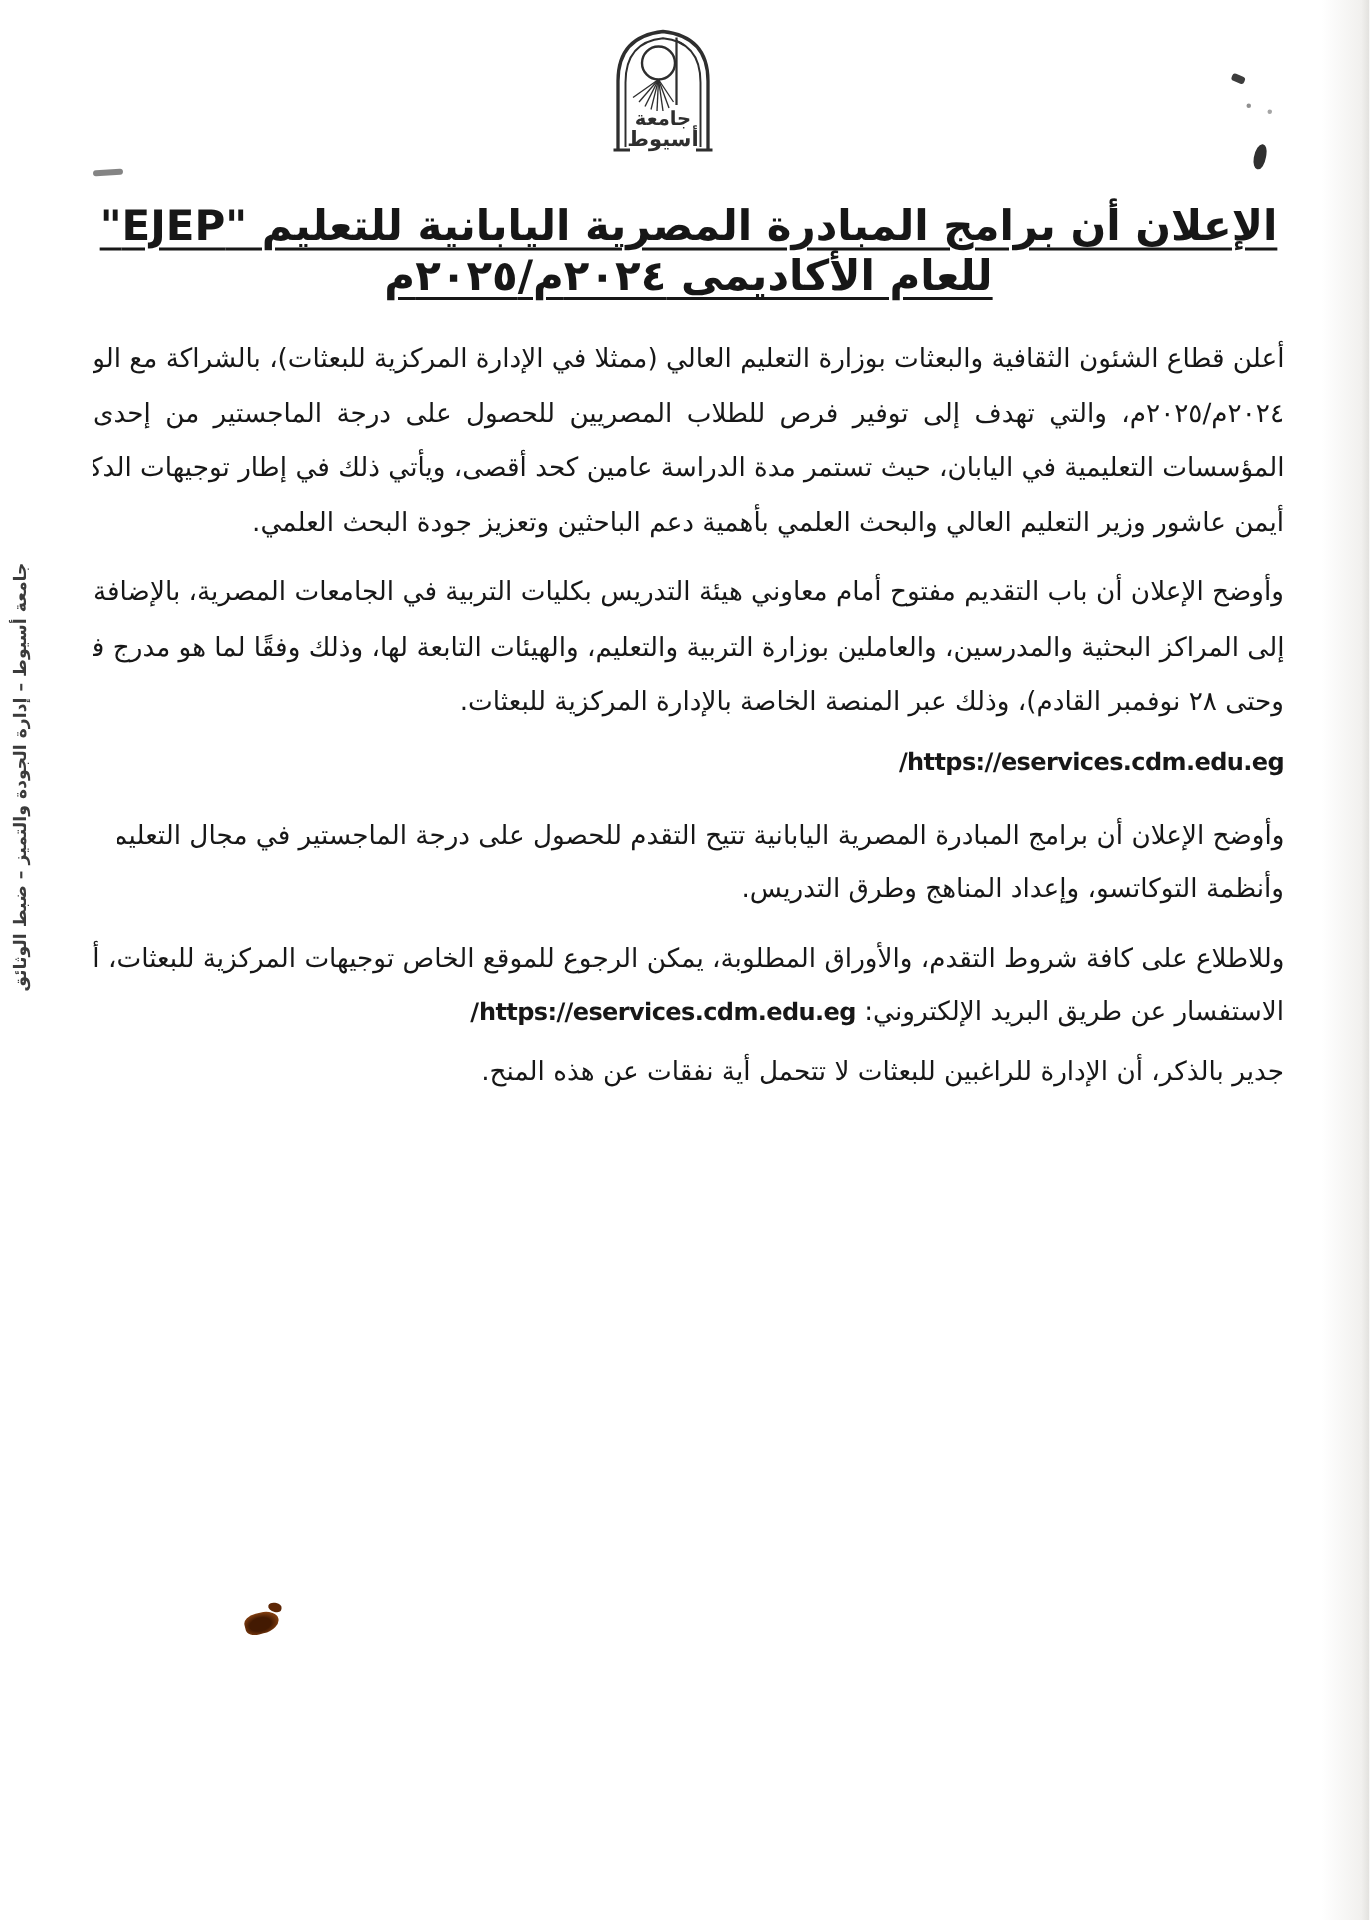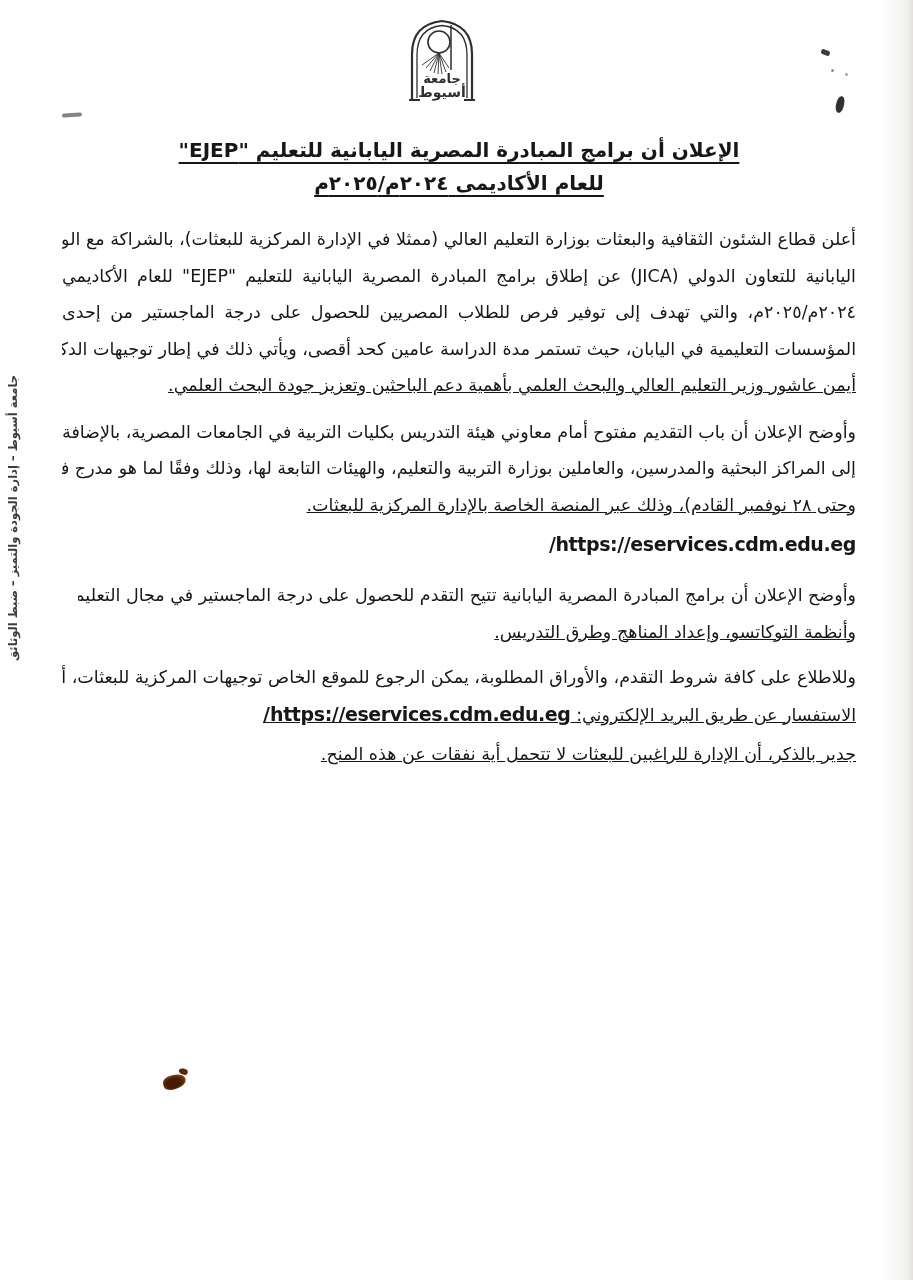--- a/index.html
+++ b/index.html
@@ -17,40 +17,40 @@
   .logo-wrap{position:absolute;top:16px;left:404px;width:76px;height:88px;}
   
   .sidebar-vert{
     position:absolute;top:509px;left:-131px;width:292px;height:18px;
     transform:rotate(-90deg);transform-origin:center;
     font-size:11.5px;font-weight:bold;color:#3b3b3b;
     text-align:center;direction:rtl;white-space:nowrap;
   }
   
   .textcol{position:absolute;top:0;left:62px;right:57px;}
-  .title{margin-top:134px;text-align:center;font-weight:bold;font-size:20px;line-height:33px;}
+  .title{margin-top:134px;text-align:center;font-weight:bold;font-size:28px;line-height:33px;}
   .title .u{
     text-decoration:underline;
     text-decoration-thickness:2px;
     text-underline-offset:5px;
   }
   .para{margin:0;}
   .para.m1{margin-top:21px;}
   .para.m2{margin-top:10px;}
   .para.m3{margin-top:12px;margin-left:16px;}
   .para.m4{margin-top:9px;}
   .para.m5{margin-top:3px;}
   .ln{
     font-size:17.5px;line-height:36.5px;
     text-align:justify;text-align-last:justify;
     white-space:nowrap;overflow:hidden;
   }
-  .ln.end{text-align-last:right;text-decoration:underline;}
+  .ln.end{text-align-last:right;}
   .url{
-    font-weight:bold;font-size:19px;letter-spacing:-0.4px;
+    font-weight:bold;font-size:16px;letter-spacing:-0.4px;
     direction:ltr;unicode-bidi:embed;
     font-family:"DejaVu Sans",sans-serif;
   }
   .url-line{
     line-height:38px;text-align:right;padding-left:2px;
     margin-top:2px;
   }
   
   .dash-left{position:absolute;left:62px;top:113px;width:20px;height:4px;background:#6e6e6e;border-radius:2px;transform:rotate(-4deg);opacity:.85;}
   .speck-a{position:absolute;left:821px;top:50px;width:9px;height:5px;background:#3d3d3d;border-radius:2px;transform:rotate(22deg);}
@@ -108,21 +108,20 @@
 
   <div class="textcol">
 
     <div class="title">
       <div><span class="u">الإعلان أن برامج المبادرة المصرية اليابانية للتعليم "EJEP"</span></div>
       <div><span class="u">للعام الأكاديمى ٢٠٢٤م/٢٠٢٥م</span></div>
     </div>
 
     <div class="para m1">
       <div class="ln">أعلن قطاع الشئون الثقافية والبعثات بوزارة التعليم العالي (ممثلا في الإدارة المركزية للبعثات)، بالشراكة مع الوكالة</div>
-      <div class="ln">اليابانية للتعاون الدولي (JICA) عن إطلاق برامج المبادرة المصرية اليابانية للتعليم "EJEP" للعام الأكاديمي</div>
       <div class="ln">٢٠٢٤م/٢٠٢٥م، والتي تهدف إلى توفير فرص للطلاب المصريين للحصول على درجة الماجستير من إحدى</div>
       <div class="ln">المؤسسات التعليمية في اليابان، حيث تستمر مدة الدراسة عامين كحد أقصى، ويأتي ذلك في إطار توجيهات الدكتور</div>
       <div class="ln end">أيمن عاشور وزير التعليم العالي والبحث العلمي بأهمية دعم الباحثين وتعزيز جودة البحث العلمي.</div>
     </div>
 
     <div class="para m2">
       <div class="ln">وأوضح الإعلان أن باب التقديم مفتوح أمام معاوني هيئة التدريس بكليات التربية في الجامعات المصرية، بالإضافة</div>
       <div class="ln">إلى المراكز البحثية والمدرسين، والعاملين بوزارة التربية والتعليم، والهيئات التابعة لها، وذلك وفقًا لما هو مدرج في</div>
       <div class="ln end">وحتى ٢٨ نوفمبر القادم)، وذلك عبر المنصة الخاصة بالإدارة المركزية للبعثات.</div>
     </div>

